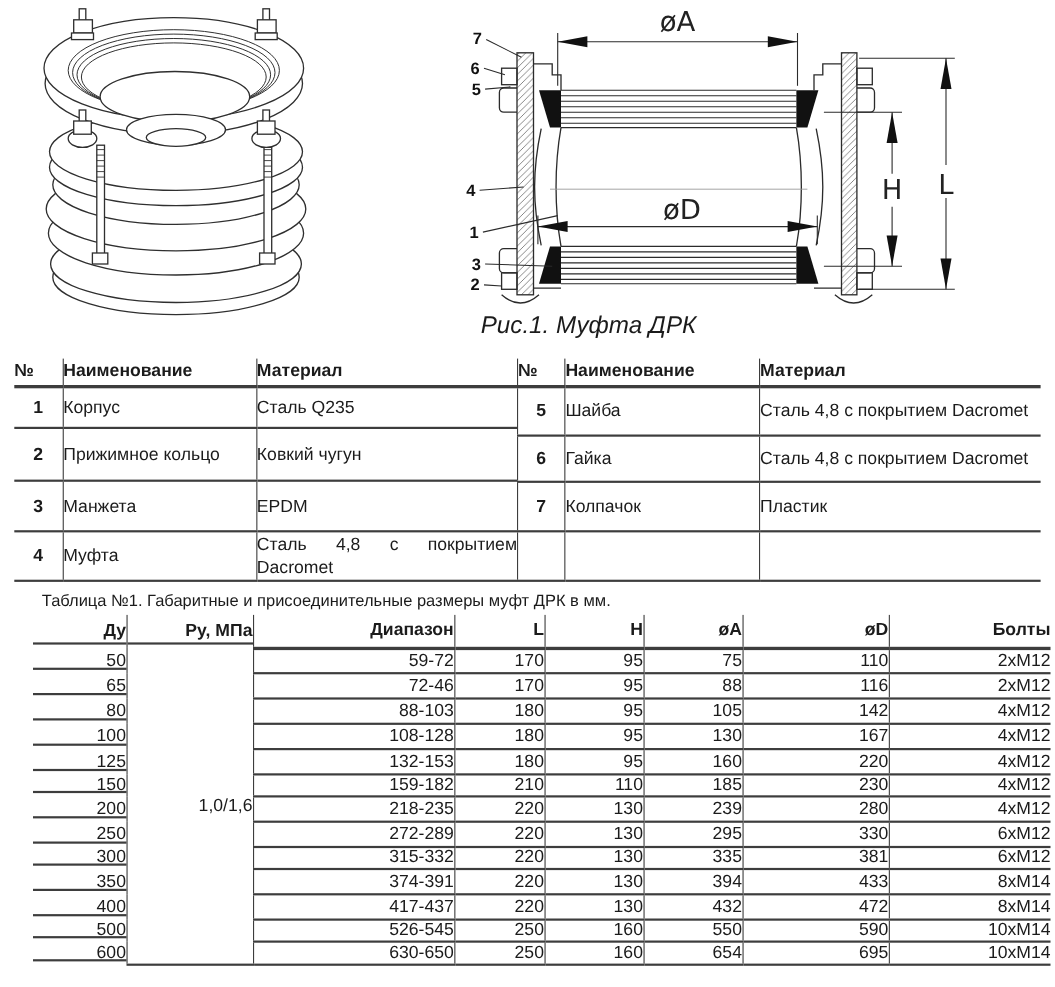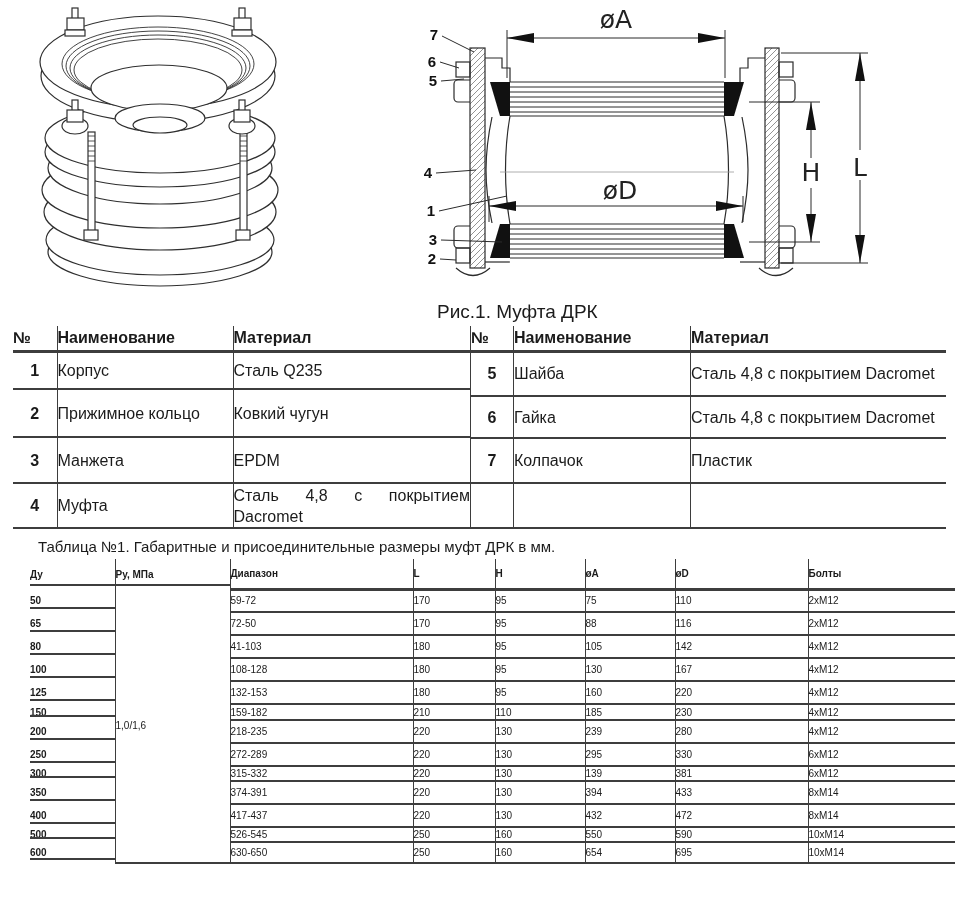--- a/index.html
+++ b/index.html
@@ -4,44 +4,44 @@
 <style>
   html,body { margin:0; padding:0; }
   body {
     width:959px; height:897px; background:#ffffff;
     font-family:"Liberation Sans", sans-serif; color:#1b1b1b;
     position:relative; overflow:hidden;
   }
   .fig-area { position:relative; height:326px; }
   .iso-svg  { position:absolute; left:22px; top:4px; }
   .sec-svg  { position:absolute; left:412px; top:0; }
-  .fig-caption { position:absolute; left:437px; top:301px; font-size:19px; }
+  .fig-caption { position:absolute; left:437px; top:283px; font-size:22px;font-style:italic; }
 
   table { border-collapse:collapse; table-layout:fixed; }
 
   
   .pt-wrap { display:flex; margin-left:13px; }
   .ptable  { font-size:16px; }
   .ptable th, .ptable td {
     border-bottom:2px solid #3d3d3d; padding:0; vertical-align:middle;
     font-weight:normal; line-height:21px;
   }
   .ptable tr.h th { border-bottom-width:3px; font-weight:bold; text-align:left; }
   .ptable th.cnum, .ptable td.cnum { text-align:center; font-weight:bold; }
   .cname, .cmat { text-align:left; padding-left:12px; padding-right:8px; }
   .jst { text-align:justify; }
   .vr { border-right:1.5px solid #3d3d3d; }
   .vl { border-left:1.5px solid #3d3d3d; }
 
   
   .size-caption { margin:9px 0 4px 38px; font-size:15px; }
-  .stable { margin-left:30px; font-size:10px; text-align:left; }
+  .stable { margin-left:30px; font-size:16px; text-align:right; }
   .stable th, .stable td { border-bottom:2px solid #3d3d3d; padding:0; vertical-align:middle; }
   .stable tr.h th { border-bottom-width:3px; font-weight:bold; }
-  .stable td.du { font-weight:bold; }
+  .stable td.du { font-weight:normal; }
   
   .stable th.du, .stable th.pu, .stable td.du { border-bottom:none; position:relative; }
   .stable th.du::after, .stable th.pu::after, .stable td.du::after {
     content:""; position:absolute; left:0; right:0; bottom:3px; height:2px; background:#3d3d3d;
   }
   svg text { font-family:"Liberation Sans", sans-serif; }
   .callout { font-size:15px; font-weight:bold; fill:#111; }
   .dim { font-size:25px; fill:#222; font-family:"DejaVu Sans", sans-serif; }
 </style>
 </head>
@@ -321,30 +321,30 @@
     <td class="pu vr" rowspan="13">1,0/1,6</td>
     <td class="vr">59-72</td>
     <td class="vr">170</td>
     <td class="vr">95</td>
     <td class="vr">75</td>
     <td class="vr">110</td>
     <td>2xM12</td>
   </tr>
   <tr style="height:23px">
     <td class="du vr">65</td>
-    <td class="vr">72-50</td>
+    <td class="vr">72-46</td>
     <td class="vr">170</td>
     <td class="vr">95</td>
     <td class="vr">88</td>
     <td class="vr">116</td>
     <td>2xM12</td>
   </tr>
   <tr style="height:23px">
     <td class="du vr">80</td>
-    <td class="vr">41-103</td>
+    <td class="vr">88-103</td>
     <td class="vr">180</td>
     <td class="vr">95</td>
     <td class="vr">105</td>
     <td class="vr">142</td>
     <td>4xM12</td>
   </tr>
   <tr style="height:23px">
     <td class="du vr">100</td>
     <td class="vr">108-128</td>
     <td class="vr">180</td>
@@ -387,21 +387,21 @@
     <td class="vr">130</td>
     <td class="vr">295</td>
     <td class="vr">330</td>
     <td>6xM12</td>
   </tr>
   <tr style="height:15px">
     <td class="du vr">300</td>
     <td class="vr">315-332</td>
     <td class="vr">220</td>
     <td class="vr">130</td>
-    <td class="vr">139</td>
+    <td class="vr">335</td>
     <td class="vr">381</td>
     <td>6xM12</td>
   </tr>
   <tr style="height:23px">
     <td class="du vr">350</td>
     <td class="vr">374-391</td>
     <td class="vr">220</td>
     <td class="vr">130</td>
     <td class="vr">394</td>
     <td class="vr">433</td>

